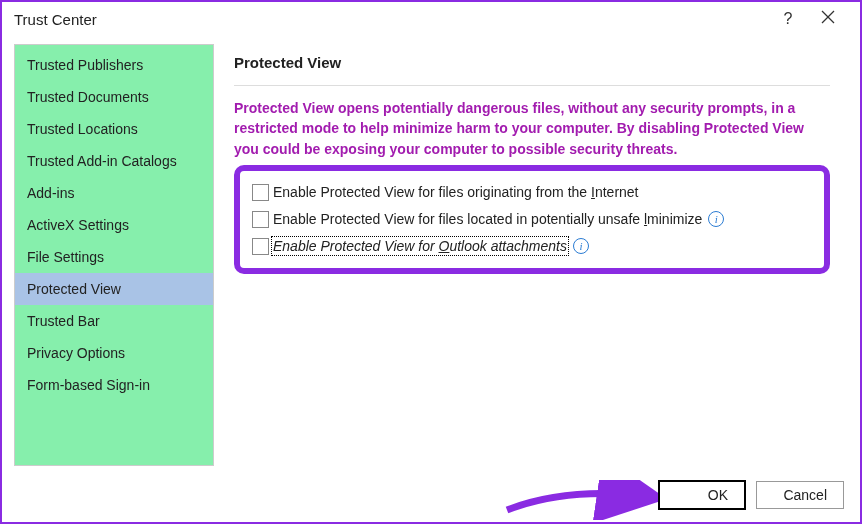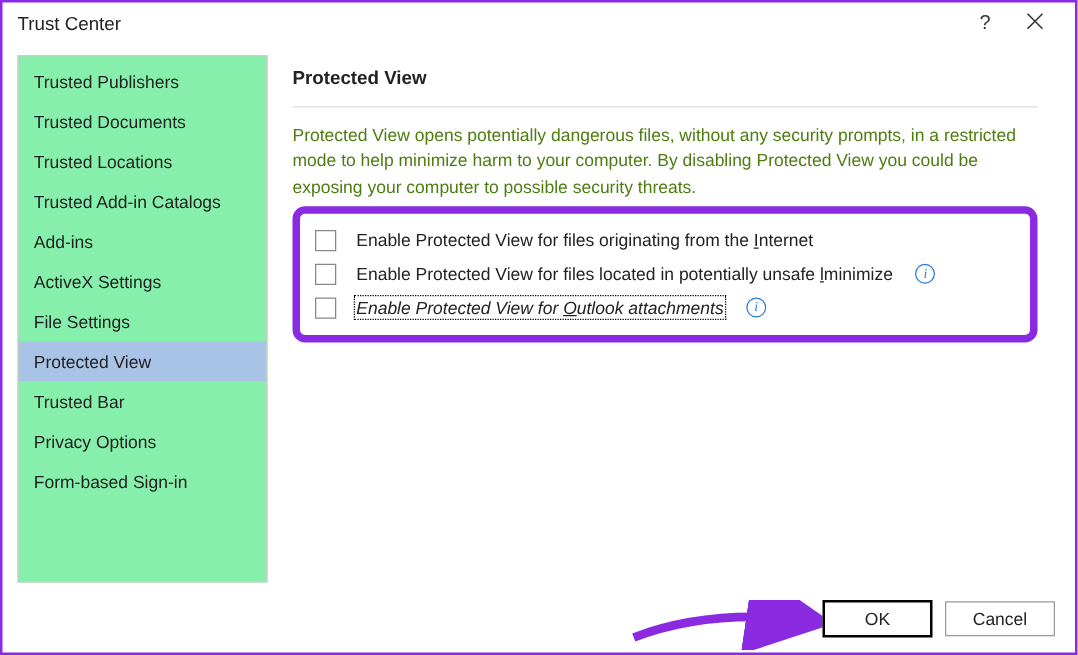--- a/index.html
+++ b/index.html
@@ -57,36 +57,37 @@
     }
     .section-title {
       font-weight: 600;
       font-size: 15px;
       padding-bottom: 14px;
       border-bottom: 1px solid #ddd;
       margin-bottom: 12px;
     }
     .description {
       line-height: 1.45;
-      color: #4d7c0f;
+      color: #a21caf;
       margin-bottom: 6px;
+      font-weight: bold;
     }
     .highlight-box {
       border: 6px solid #8a2be2;
       border-radius: 10px;
       padding: 8px 8px;
       margin-top: 2px;
       background: #fff;
       position: relative;
     }
     .checkbox-row {
       display: flex;
       align-items: center;
       padding: 5px 4px;
-      gap: 16px;
+      gap: 4px;
     }
     .checkbox {
       width: 17px;
       height: 17px;
       border: 1px solid #888;
       background: #fff;
       flex-shrink: 0;
     }
     .checkbox-label {
       font-size: 14px;
@@ -117,21 +118,21 @@
       display: flex;
       gap: 10px;
       align-items: center;
     }
     .btn {
       min-width: 88px;
       padding: 5px 16px;
       border: 1px solid #999;
       background: #fff;
       font-size: 14px;
-      text-align: center;
+      text-align: right;
       cursor: default;
     }
     .btn.primary {
       border: 2px solid #000;
     }
     .arrow-annotation {
       position: absolute;
       bottom: 2px;
       left: 500px;
       pointer-events: none;

